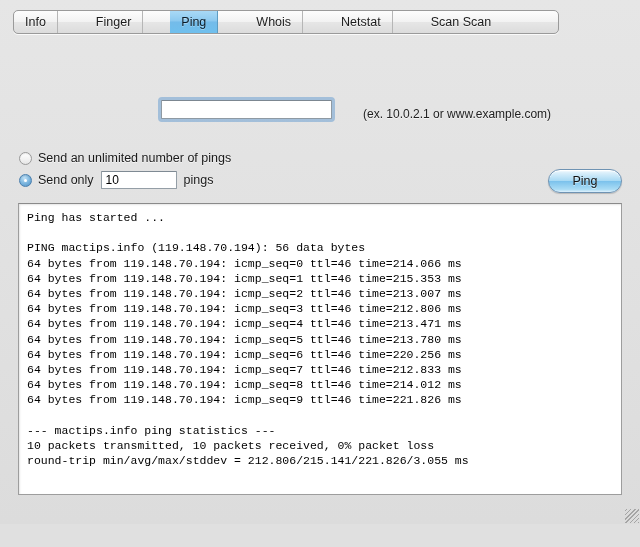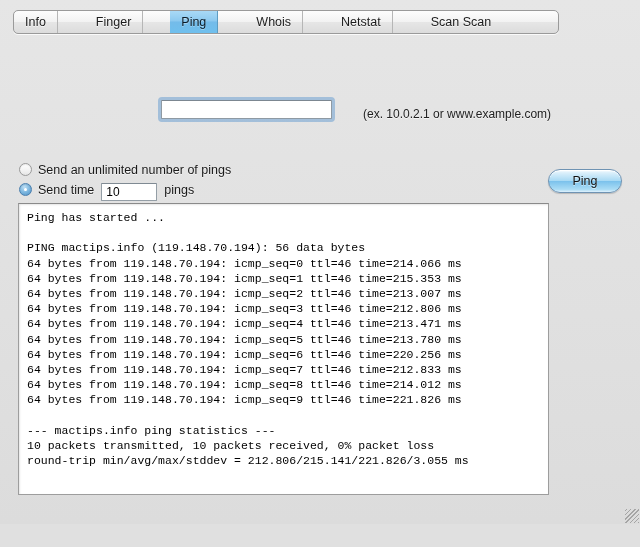--- a/index.html
+++ b/index.html
@@ -186,26 +186,25 @@
     color: #222222;
     text-shadow: 0 1px 0 rgba(255,255,255,0.65);
     white-space: nowrap;
     margin-left: 22px;
   }
 
   
   .radio-row {
     position: absolute;
     display: flex;
-    align-items: flex-start;
+    align-items: center;
     font-size: 12.5px;
     color: #1a1a1a;
     text-shadow: 0 1px 0 rgba(255,255,255,0.65);
     white-space: nowrap;
-    margin-top: 12px;
   }
   #radio-unlimited { left: 19px; top: 151px; }
   #radio-limited   { left: 19px; top: 171px; }
 
   .radio {
     width: 13px;
     height: 13px;
     border-radius: 50%;
     box-sizing: border-box;
     border: 1px solid #9a9a9a;
@@ -224,21 +223,21 @@
     position: absolute;
     left: 4px;
     top: 4px;
     width: 3px;
     height: 3px;
     border-radius: 50%;
     background: #ffffff;
   }
 
   #count-input {
-    width: 56px;
+    width: 76px;
     height: 18px;
     box-sizing: border-box;
     border: 1px solid #949ea6;
     border-top-color: #7f8a93;
     background: #ffffff;
     font-family: "Liberation Sans", sans-serif;
     font-size: 12px;
     color: #000;
     padding: 0 4px;
     margin: 0 7px 0 7px;
@@ -267,21 +266,21 @@
     box-shadow: 0 1px 1px rgba(0,0,0,0.18), inset 0 1px 0 rgba(255,255,255,0.85);
     padding: 0;
     line-height: 22px;
   }
 
   
   #output-area {
     position: absolute;
     left: 18px;
     top: 203px;
-    width: 531px;
+    width: 604px;
     height: 292px;
     box-sizing: border-box;
     background: #ffffff;
     border: 1px solid #9d9d9d;
     border-top-color: #8a8a8a;
     overflow: hidden;
     box-shadow: inset 1px 1px 2px rgba(0,0,0,0.10);
   }
   #output-text {
     margin: 0;
@@ -334,21 +333,21 @@
     </div>
     <div id="address-hint">(ex. 10.0.2.1 or www.example.com)</div>
 
     <div class="radio-row" id="radio-unlimited">
       <span class="radio"></span>
       <span>Send an unlimited number of pings</span>
     </div>
 
     <div class="radio-row" id="radio-limited">
       <span class="radio checked"></span>
-      <span>Send time</span>
+      <span>Send only</span>
       <input id="count-input" type="text" value="10" style="">
       <span>pings</span>
     </div>
 
     <button id="ping-button">Ping</button>
 
     <div id="output-area">
       <pre id="output-text">Ping has started ...
 
 PING mactips.info (119.148.70.194): 56 data bytes

